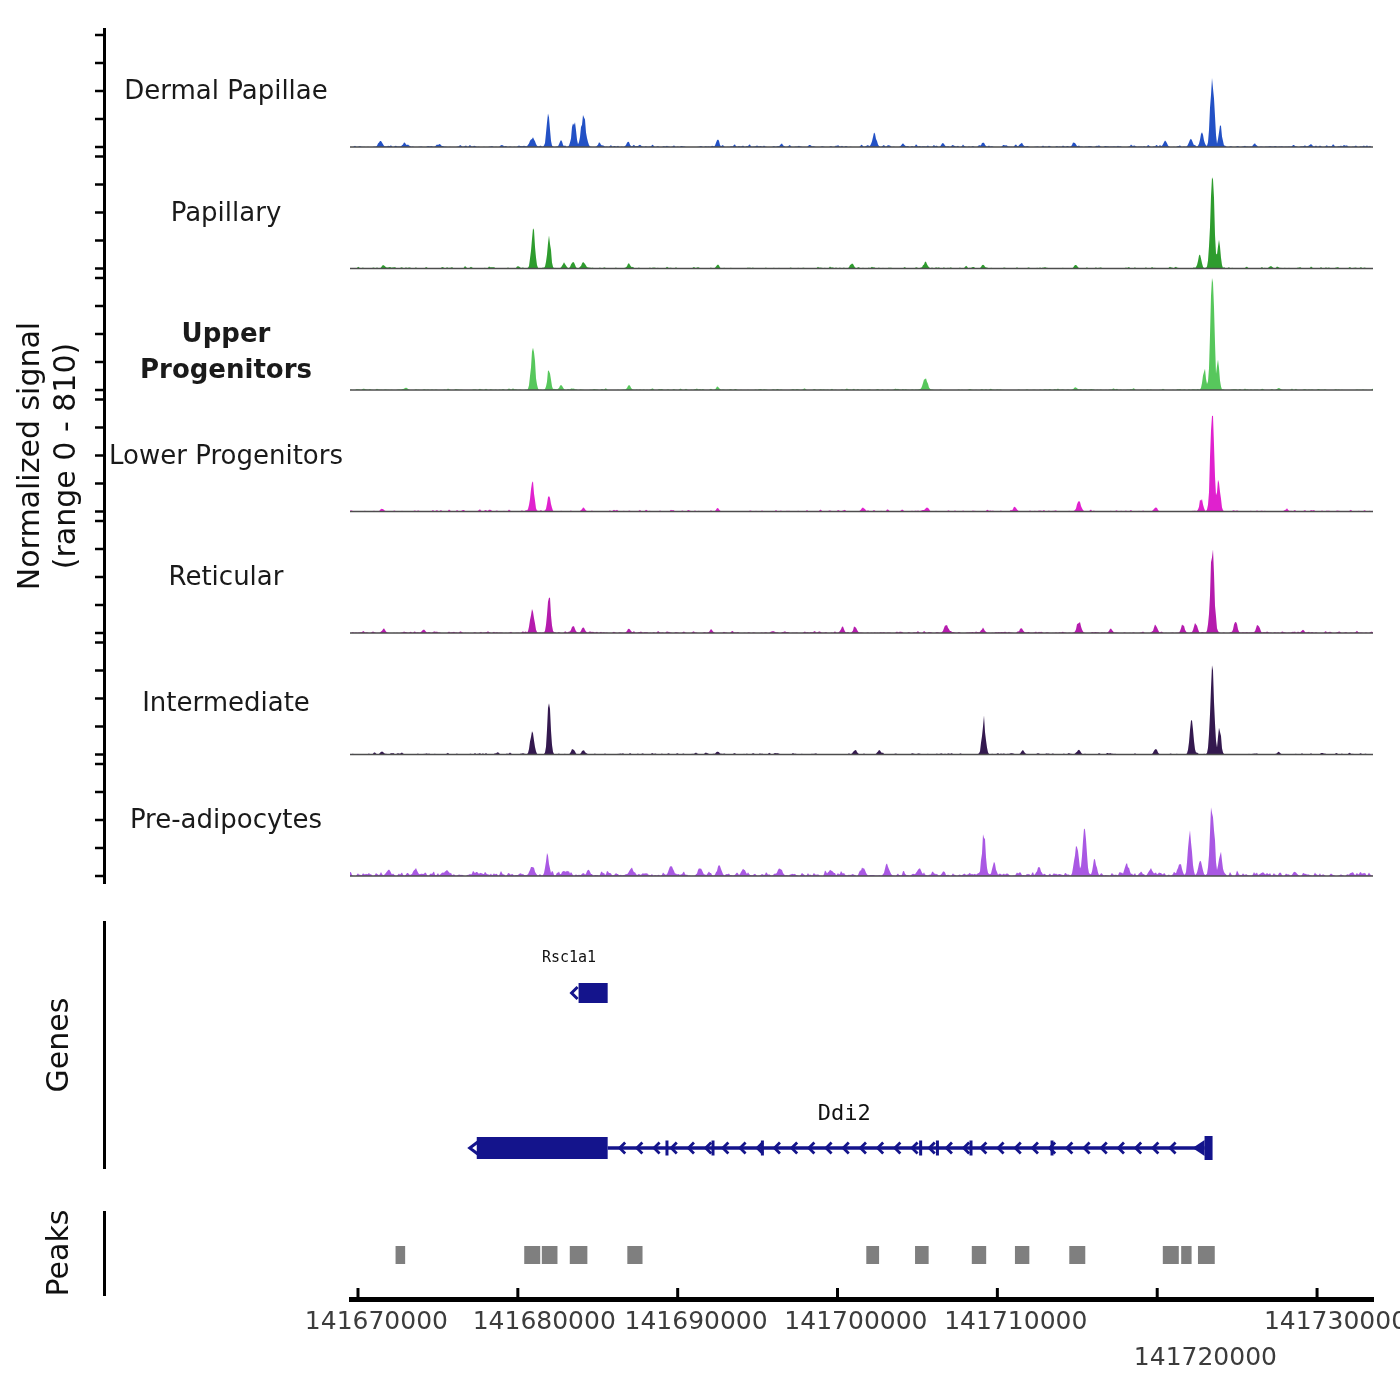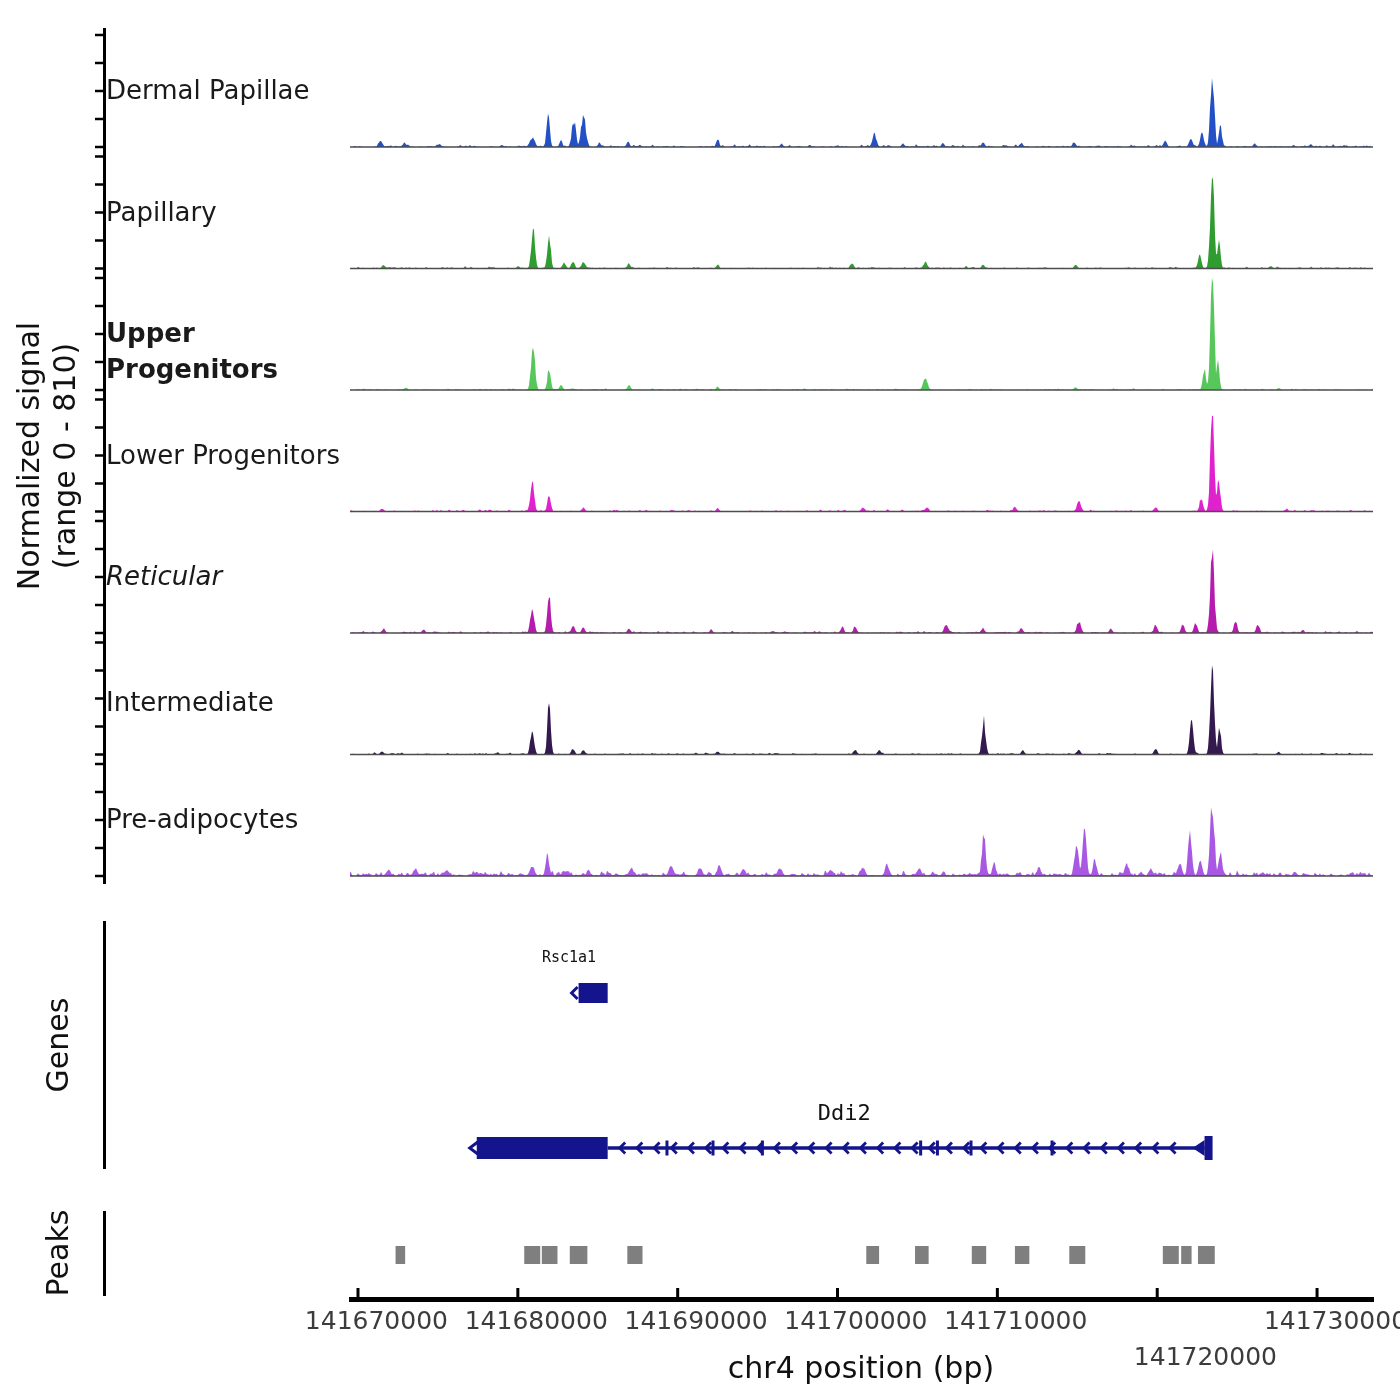--- a/index.html
+++ b/index.html
@@ -6,21 +6,21 @@
   #figure{position:relative;width:1400px;height:1400px;background:#ffffff;overflow:hidden;
           font-family:"DejaVu Sans","Liberation Sans",sans-serif;}
   #canvas{position:absolute;left:0;top:0;}
   .abs{position:absolute;}
   .ylabel{left:-237px;top:420px;width:568px;text-align:center;transform:rotate(-90deg);
           font-size:30px;line-height:36px;color:#111;}
   .section-label{width:250px;text-align:center;transform:rotate(-90deg);font-size:30px;
                  line-height:36px;color:#111;}
   #genes-label{left:-67px;top:1027px;}
   #peaks-label{left:-67px;top:1235px;}
-  .track-label{left:106px;width:240px;font-size:26px;line-height:36px;color:#1a1a1a;}
+  .track-label{left:106px;width:240px;text-align:center;font-size:26px;line-height:36px;color:#1a1a1a;}
   .xtick-label{width:180px;text-align:right;font-size:25px;line-height:30px;color:#3c3c3c;top:1306px;}
   .gene-label{width:180px;text-align:center;font-family:"DejaVu Sans Mono","Liberation Mono",monospace;
               color:#111;}
   .xtitle{left:661px;top:1350px;width:400px;text-align:center;font-size:30px;line-height:36px;color:#111;}
 </style>
 </head>
 <body>
 
 <div id="figure">
   <svg id="canvas" width="1400" height="1400">
@@ -148,33 +148,32 @@
 
   <div class="abs ylabel">
     <div>Normalized signal</div>
     <div>(range 0 - 810)</div>
   </div>
 
   <div id="genes-label" class="abs section-label">Genes</div>
 
   <div id="peaks-label" class="abs section-label">Peaks</div>
 
-  <div class="abs xtitle">chr4 position (bp)</div>
 
   <div id="dyn-labels">
       <div class="abs track-label" style="top: 72px;">Dermal Papillae</div>
       <div class="abs track-label" style="top: 193.5px;">Papillary</div>
       <div class="abs track-label" style="top: 315px; font-weight: bold;">Upper Progenitors</div>
       <div class="abs track-label" style="top: 436.5px;">Lower Progenitors</div>
-      <div class="abs track-label" style="top: 558px; font-style: italic;">Reticular</div>
+      <div class="abs track-label" style="top: 558px;">Reticular</div>
       <div class="abs track-label" style="top: 684px;">Intermediate</div>
       <div class="abs track-label" style="top: 801px;">Pre-adipocytes</div>
       <div class="abs gene-label" style="left: 479px; top: 948px; font-size: 15px;">Rsc1a1</div>
       <div class="abs gene-label" style="left: 754.157px; top: 1100px; font-size: 22px;">Ddi2</div>
       <div class="abs xtick-label" style="left: 267.992px;">141670000</div>
-      <div class="abs xtick-label" style="left: 427.836px;">141680000</div>
+      <div class="abs xtick-label" style="left: 427.836px; padding-left: 8px;">141680000</div>
       <div class="abs xtick-label" style="left: 587.68px;">141690000</div>
       <div class="abs xtick-label" style="left: 747.523px;">141700000</div>
       <div class="abs xtick-label" style="left: 907.367px;">141710000</div>
       <div class="abs xtick-label" style="left: 1097px; margin-top: 36px;">141720000</div>
       <div class="abs xtick-label" style="left: 1227.05px;">141730000</div>
     </div>
 </div>
 
 </body></html>

